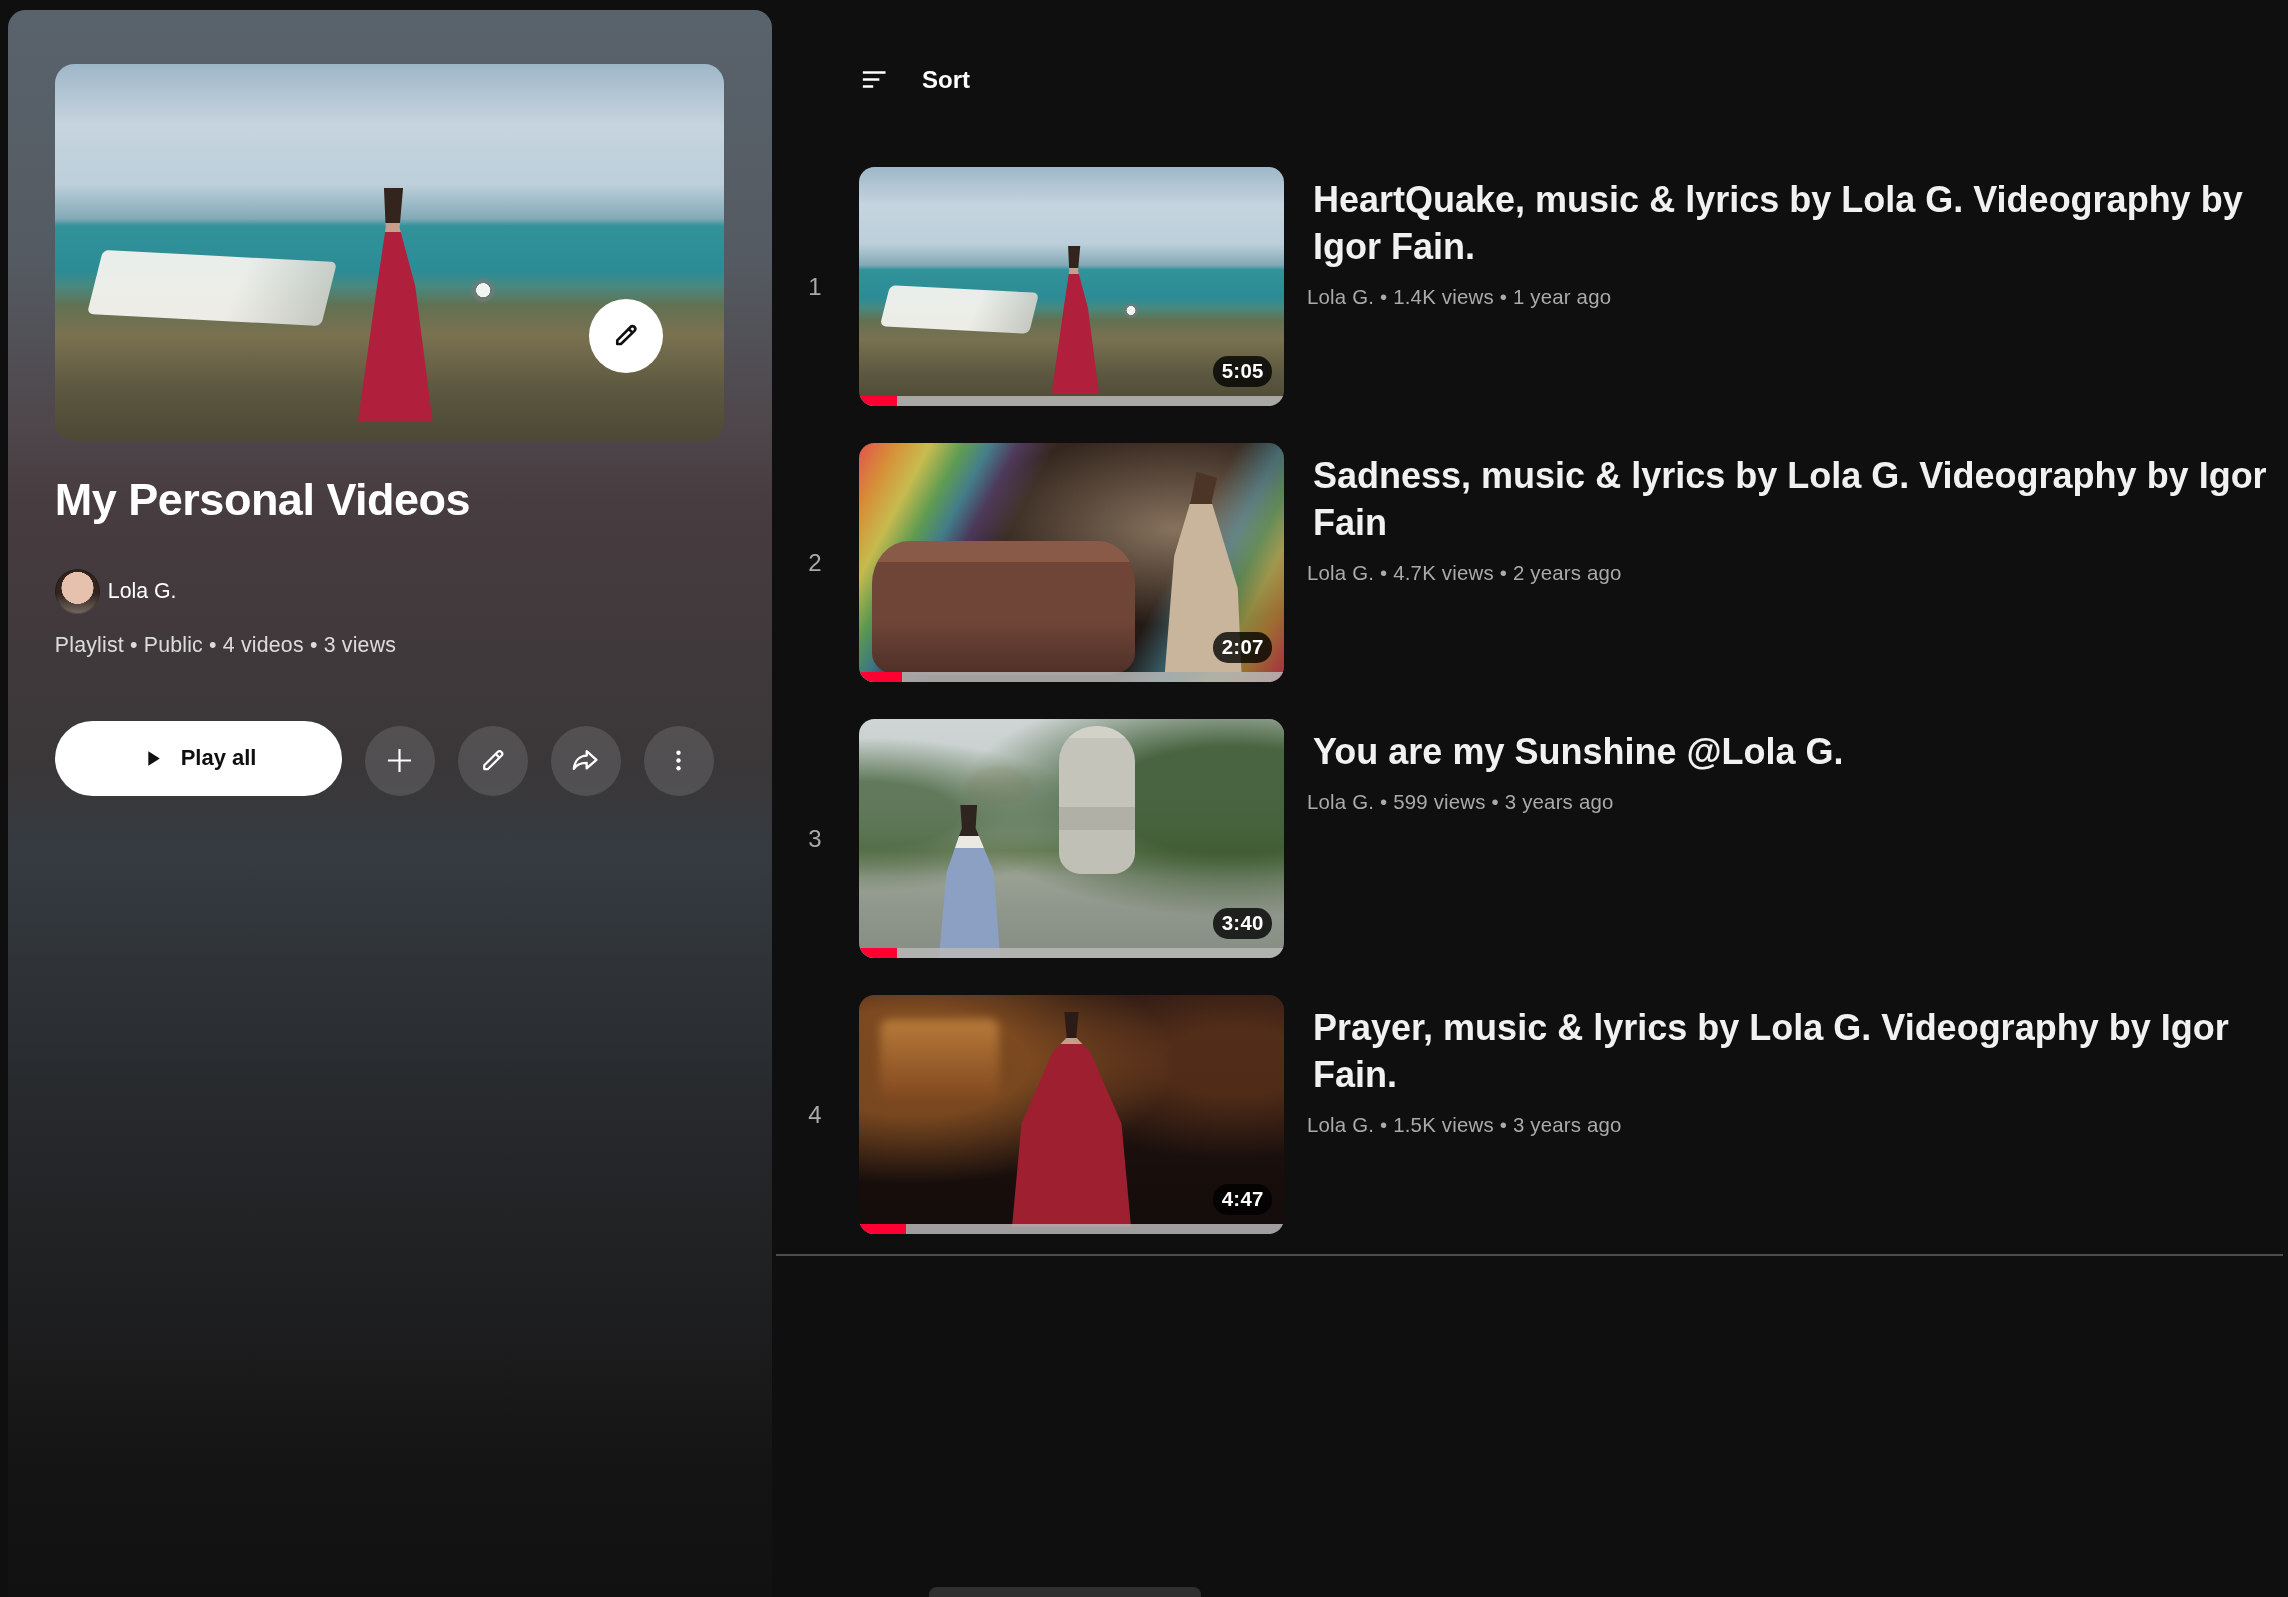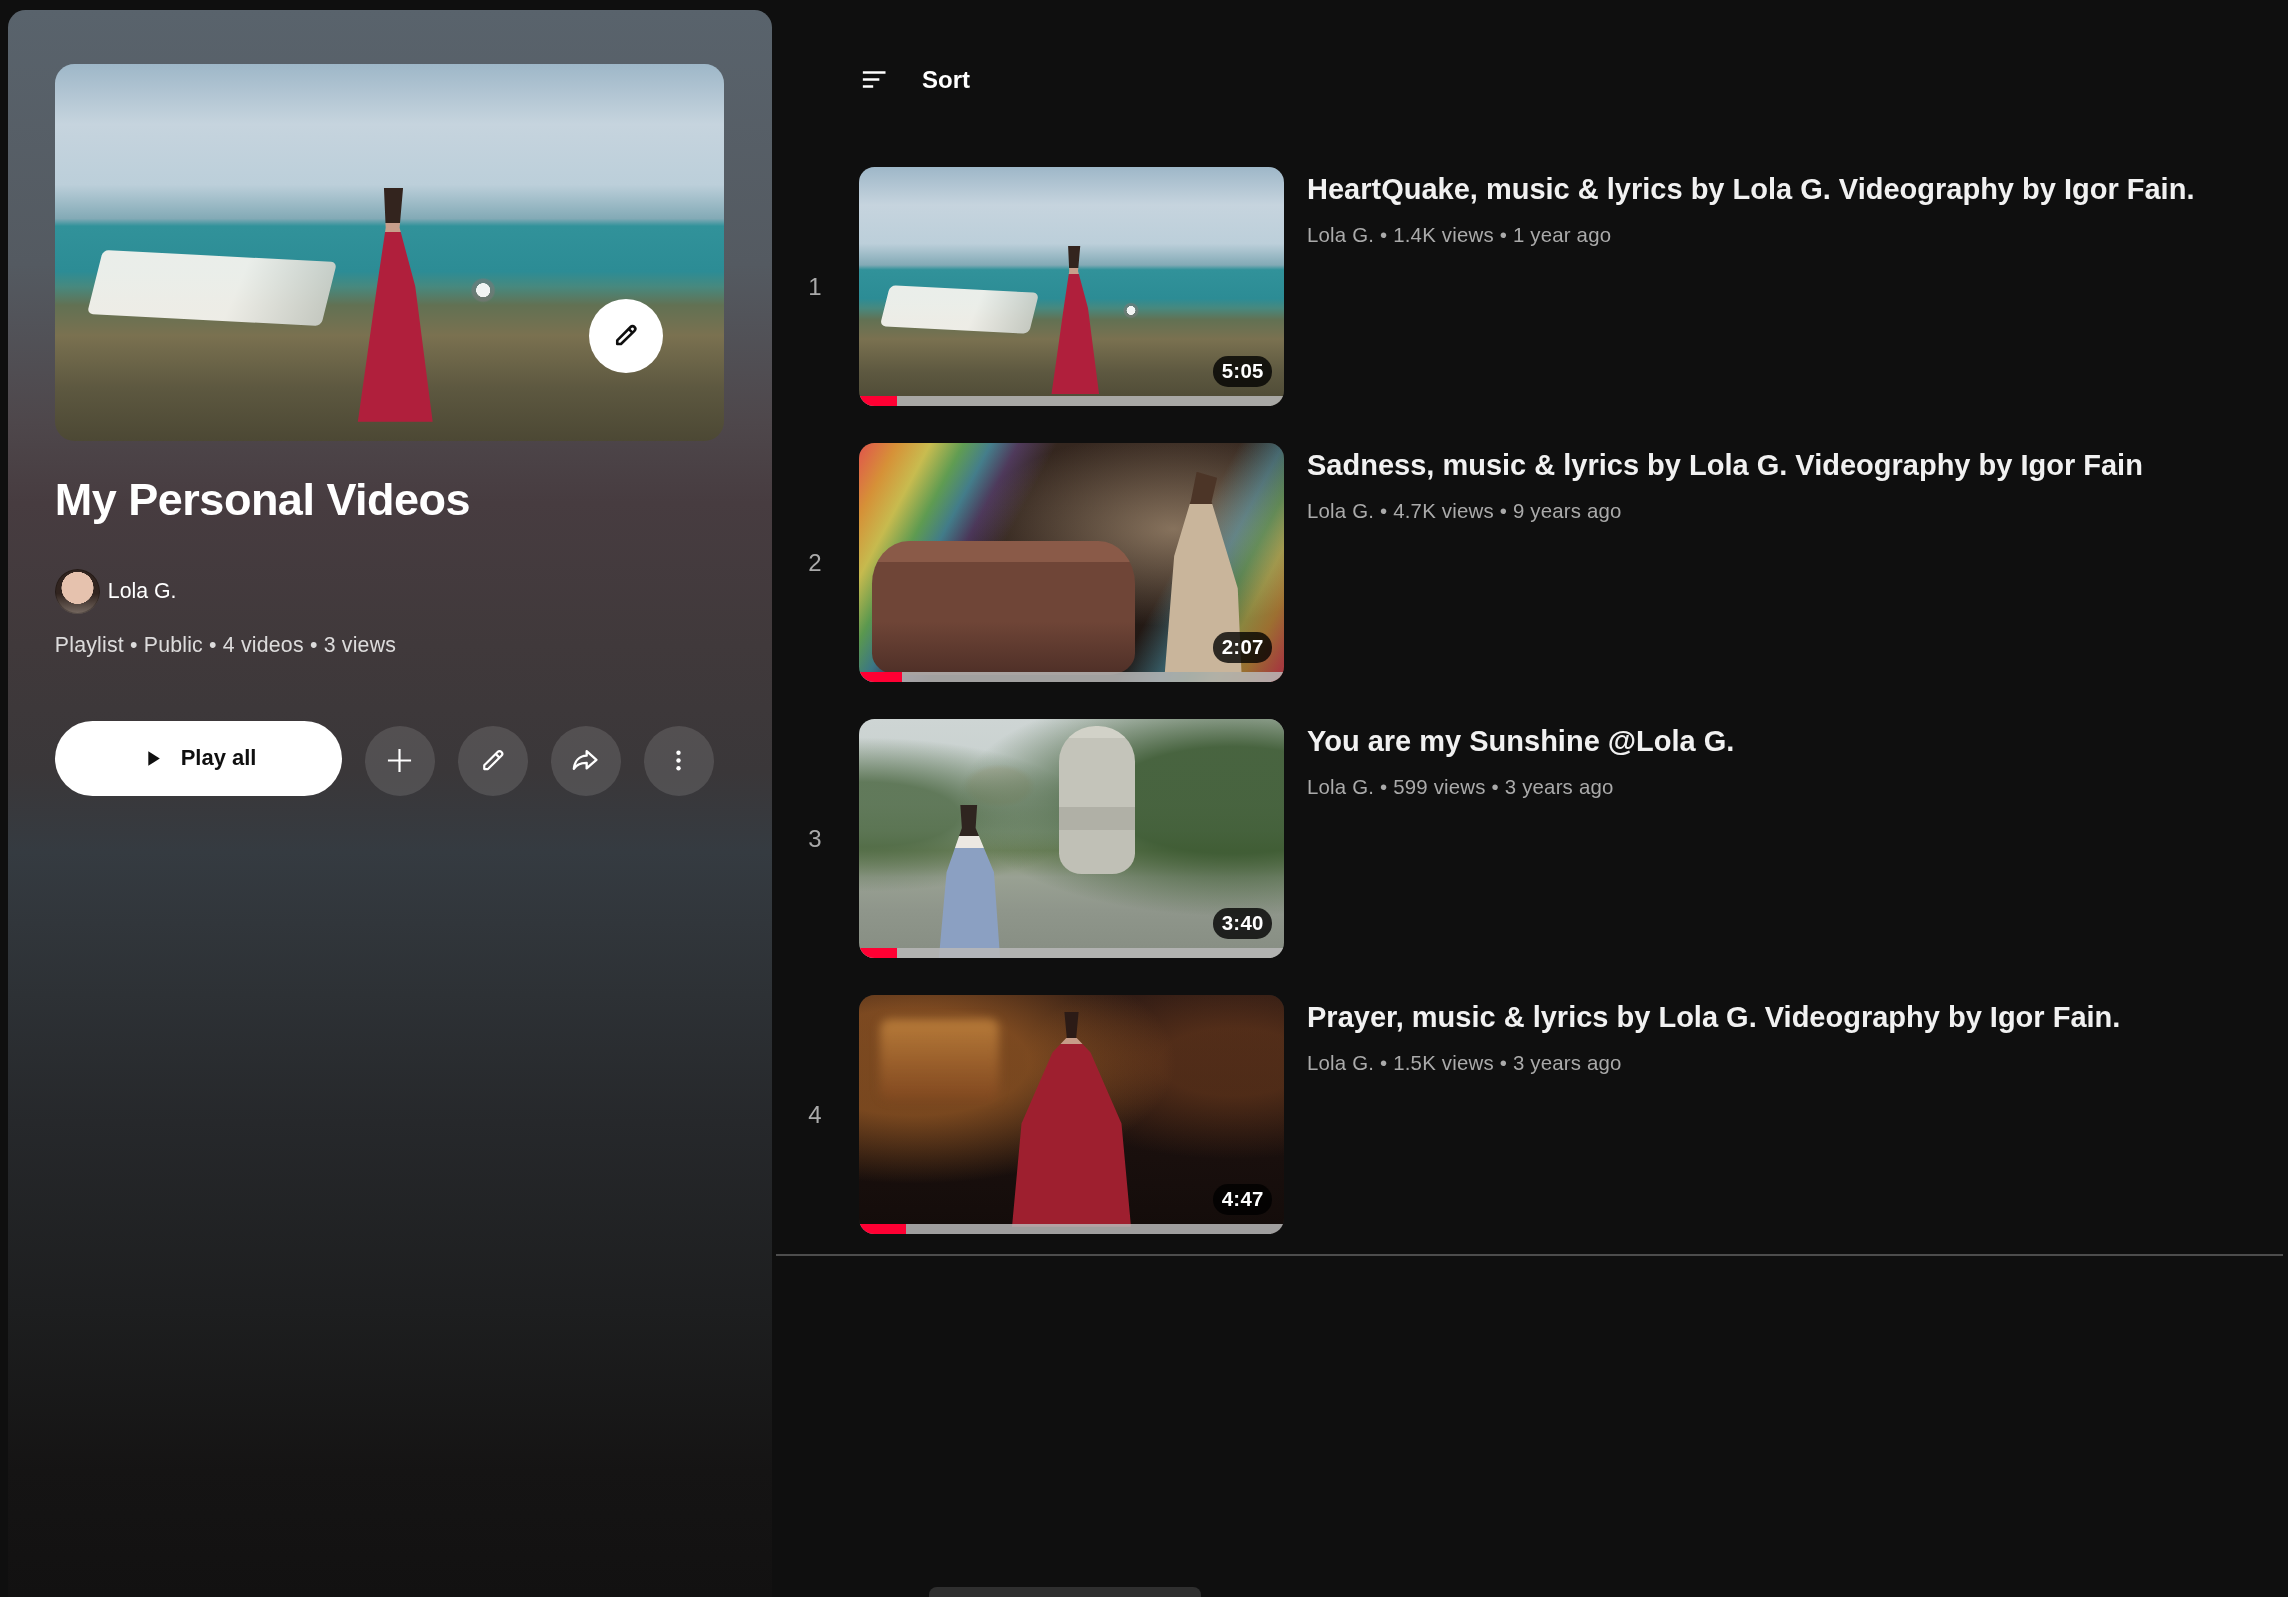--- a/index.html
+++ b/index.html
@@ -92,21 +92,21 @@
     font-size:20.4px;font-weight:600;letter-spacing:0.3px;
     padding:3.9px 8.7px;border-radius:15px;
   }
   .track{
     position:absolute;left:0;right:0;bottom:0;height:9.7px;
     background:rgba(185,185,185,.85);
   }
   .fill{height:100%;background:#ff0033;}
   .vinfo{margin-left:23px;padding-top:3.9px;min-width:0;}
   .vtitle{
-    margin:0;font-size:29px;font-weight:600;color:#f1f1f1;line-height:1.3;
+    margin:6px;font-size:36px;font-weight:600;color:#f1f1f1;line-height:1.3;
   }
   .vmeta{margin-top:15.5px;font-size:20.4px;color:#aaaaaa;letter-spacing:0.2px;}
   .divider{
     position:absolute;left:4.9px;top:1254px;width:1507px;height:1.9px;
     background:#4d4d4d;
   }
   .bottom-peek{
     position:absolute;left:929px;bottom:0;width:272px;height:9.7px;
     border-radius:7.8px 7.8px 0 0;background:#2f2f2f;cursor:pointer;
   }
@@ -292,21 +292,21 @@
     <span class="idx">2</span>
     <div class="thumb">
       <div class="art art-church-font"></div>
       <span class="dur">2:07</span>
       <div class="track">
         <div class="fill" style="width: 10%;"></div>
       </div>
     </div>
     <div class="vinfo">
       <h3 class="vtitle">Sadness, music &amp; lyrics by Lola G. Videography by Igor Fain</h3>
-      <div class="vmeta">Lola G. • 4.7K views • 9 years ago</div>
+      <div class="vmeta">Lola G. • 4.7K views • 2 years ago</div>
     </div>
   </li>
 
   <li class="vrow">
     <span class="idx">3</span>
     <div class="thumb">
       <div class="art art-garden"></div>
       <span class="dur">3:40</span>
       <div class="track">
         <div class="fill" style="width: 9%;"></div>

